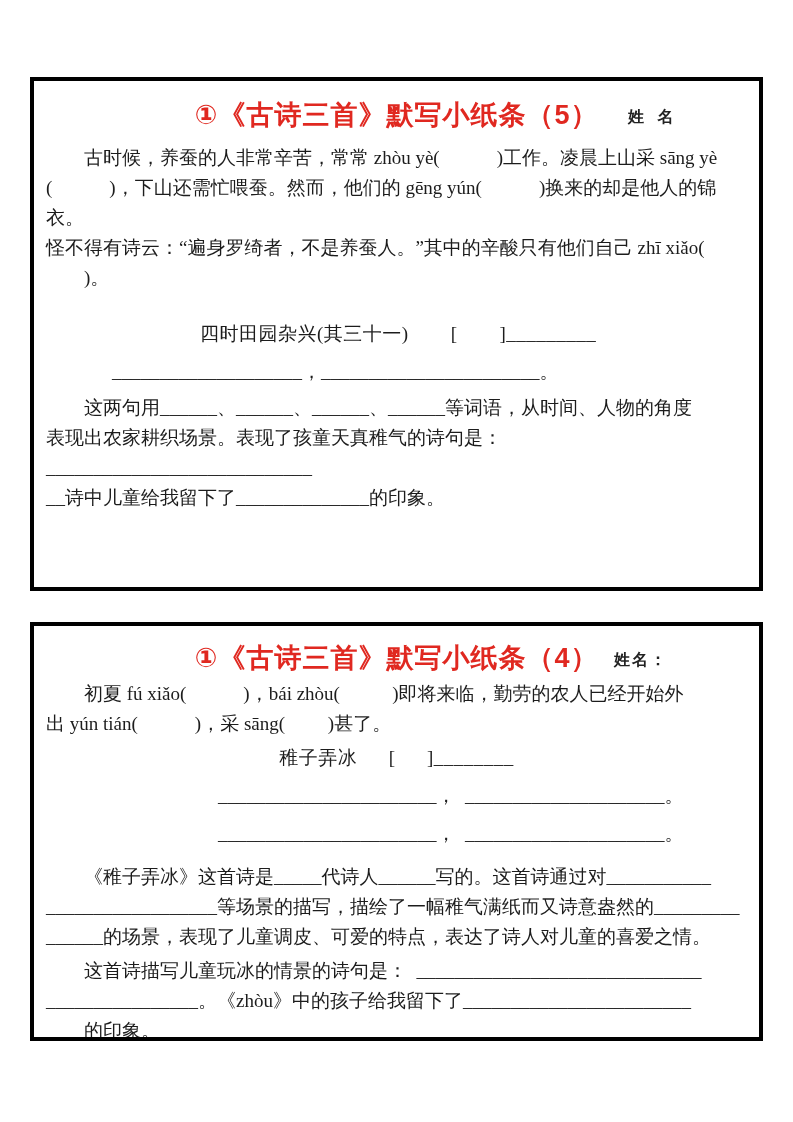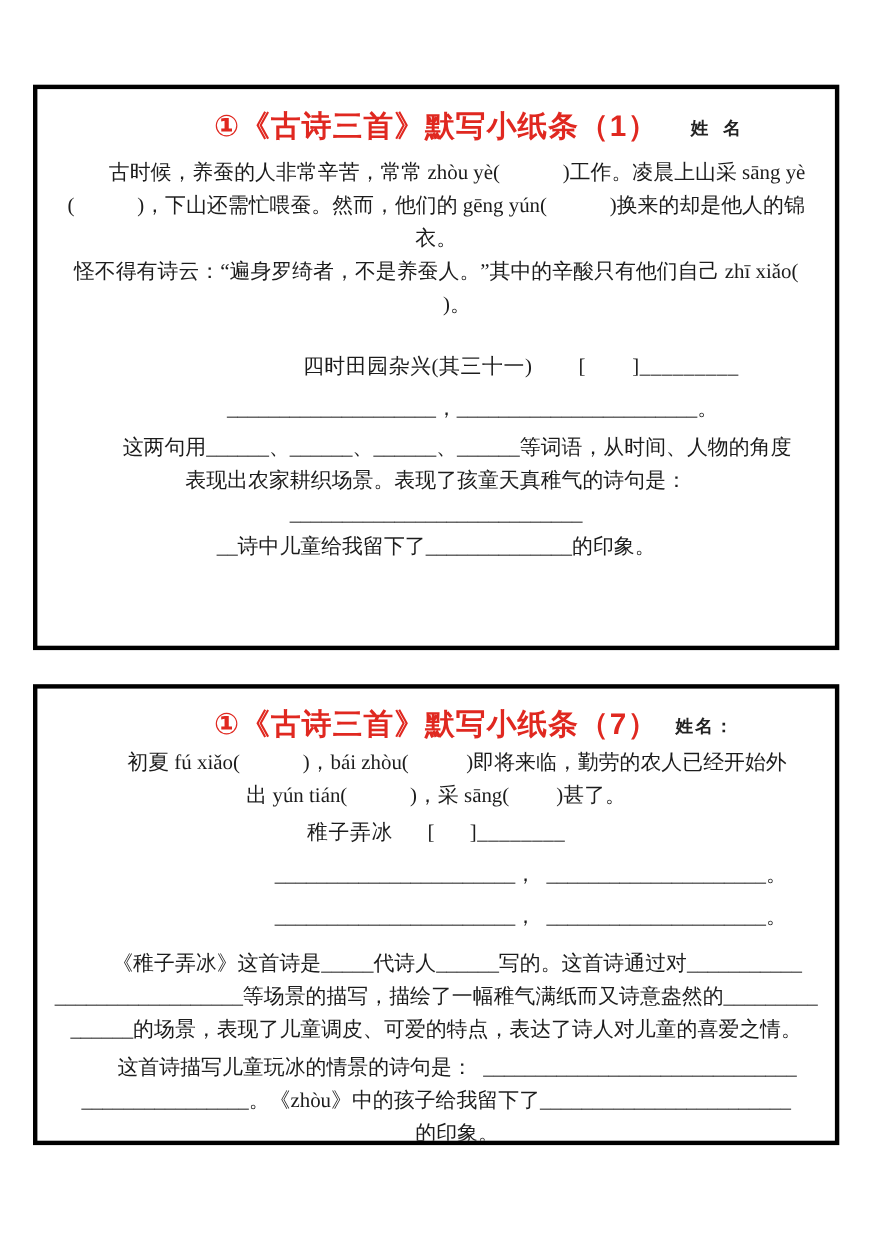--- a/index.html
+++ b/index.html
@@ -46,21 +46,20 @@
     top:8px;
   }
   .card1 .name-label{left:582px;}
   .card2 .name-label{left:568px;}
   .para{
     white-space:pre-wrap;
     font-size:19px;
     line-height:30px;
     margin:0;
     color:#1c1c1c;
-    text-align:center;
   }
   .card1 .intro{margin-top:12px;}
   .card2 .intro{margin-top:5px;}
   .poem-heading{letter-spacing:0.5px;}
   .card1 .poem-heading{margin-top:26px;margin-left:154px;}
   .card2 .poem-heading{margin-top:4px;text-align:center;}
   .blank-line{letter-spacing:0;}
   .card1 .bl1{margin-top:10px;margin-left:66px;}
   .card1 .bl2{margin-top:8px;margin-left:66px;}
   .card2 .bl1{margin-top:8px;margin-left:172px;}
@@ -70,37 +69,37 @@
   .card2 .para3{margin-top:13px;}
   .card2 .para4{margin-top:4px;}
 </style>
 </head>
 <body>
 
 <div class="page">
 
   <section class="card card1">
     <div class="title-row">
-      <h1 class="card-title">①《古诗三首》默写小纸条（1）</h1>
+      <h1 class="card-title">①《古诗三首》默写小纸条（5）</h1>
       <span class="name-label">姓 名</span>
     </div>
     <p class="para intro">　　古时候，养蚕的人非常辛苦，常常 zhòu yè(            )工作。凌晨上山采 sāng yè
 (            )，下山还需忙喂蚕。然而，他们的 gēng yún(            )换来的却是他人的锦衣。
 怪不得有诗云：“遍身罗绮者，不是养蚕人。”其中的辛酸只有他们自己 zhī xiǎo(
         )。</p>
     <div class="para poem-heading">四时田园杂兴(其三十一)        [        ]_________</div>
     <div class="para blank-line bl2">____________________，_______________________。</div>
     <p class="para para4">　　这两句用______、______、______、______等词语，从时间、人物的角度
 表现出农家耕织场景。表现了孩童天真稚气的诗句是：____________________________
 __诗中儿童给我留下了______________的印象。</p>
   </section>
 
   <section class="card card2">
     <div class="title-row">
-      <h1 class="card-title">①《古诗三首》默写小纸条（7）</h1>
+      <h1 class="card-title">①《古诗三首》默写小纸条（4）</h1>
       <span class="name-label">姓名：</span>
     </div>
     <p class="para intro">　　初夏 fú xiǎo(            )，bái zhòu(           )即将来临，勤劳的农人已经开始外
 出 yún tián(            )，采 sāng(         )甚了。</p>
     <div class="para poem-heading">稚子弄冰      [      ]________</div>
     <div class="para blank-line bl1">_______________________，  _____________________。</div>
     <div class="para blank-line bl2">_______________________，  _____________________。</div>
     <p class="para para3">　　《稚子弄冰》这首诗是_____代诗人______写的。这首诗通过对___________
 __________________等场景的描写，描绘了一幅稚气满纸而又诗意盎然的_________
 ______的场景，表现了儿童调皮、可爱的特点，表达了诗人对儿童的喜爱之情。</p>

